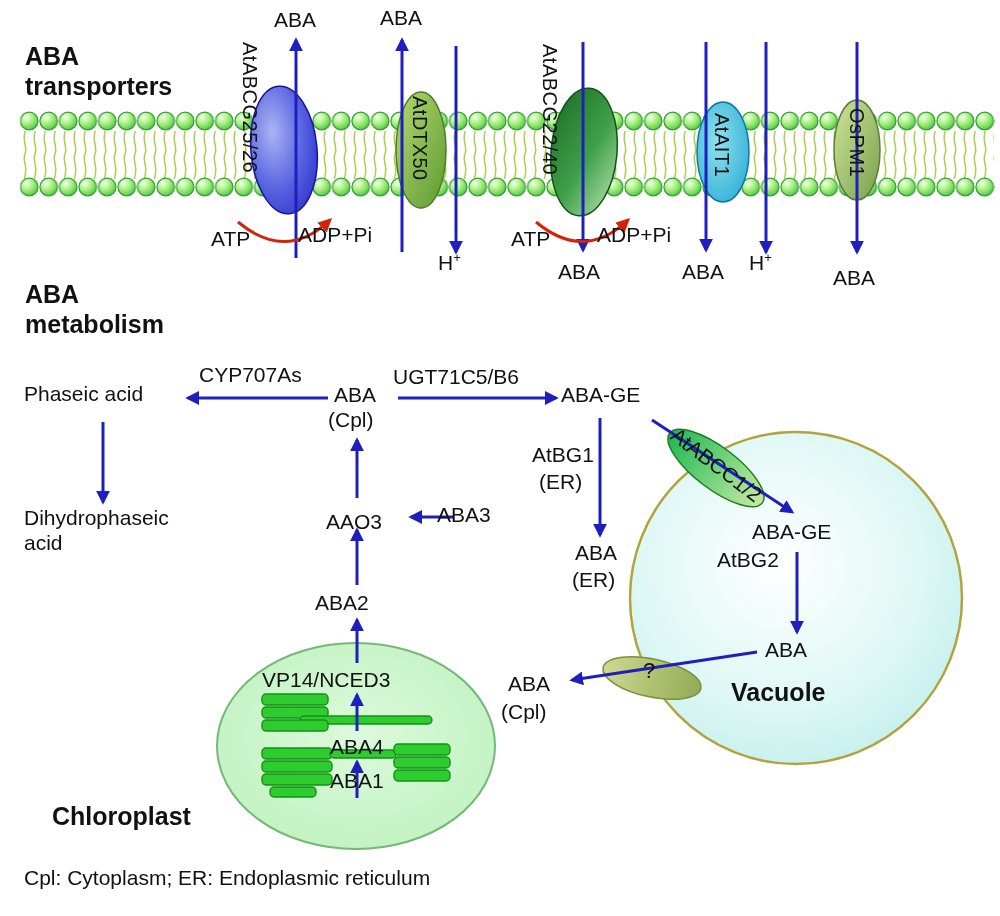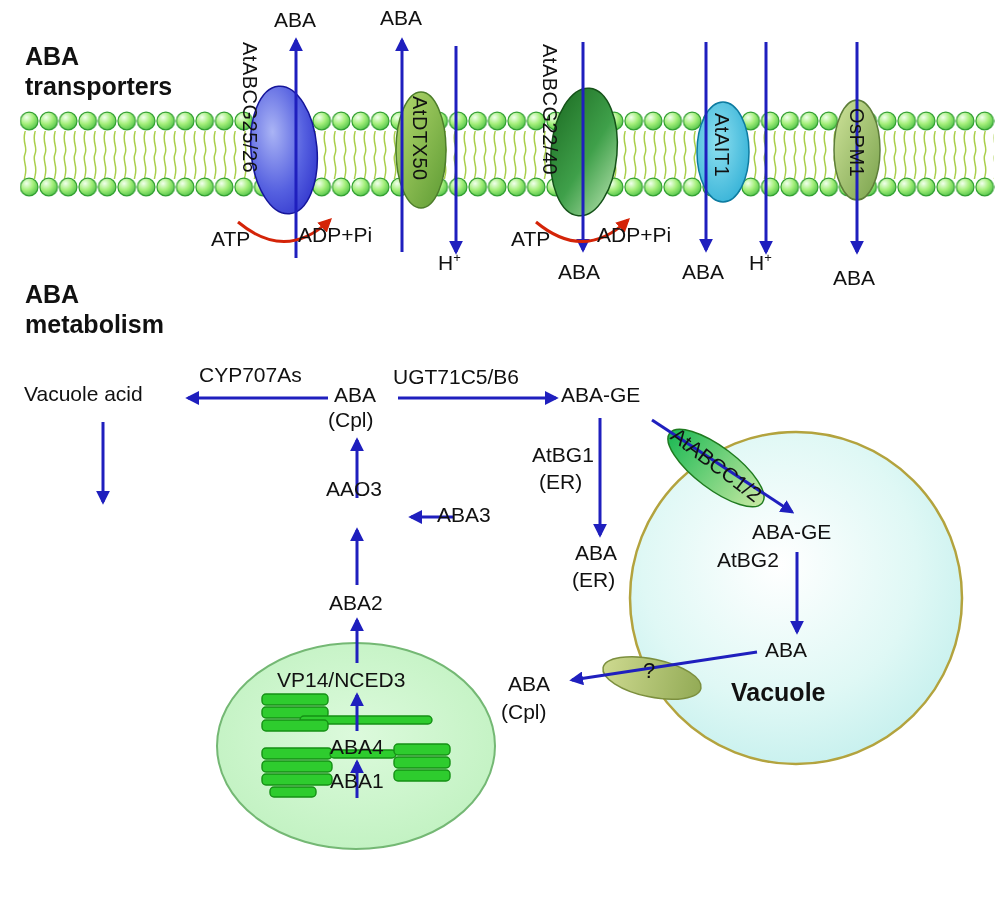--- a/index.html
+++ b/index.html
@@ -169,40 +169,44 @@
   <div class="lbl" style="left:438px;top:250px"><span>H</span><sup class="sup">+</sup></div>
   <div class="lbl" style="left:511px;top:227px">ATP</div>
   <div class="lbl" style="left:597px;top:223px">ADP+Pi</div>
   <div class="lbl" style="left:558px;top:260px">ABA</div>
   <div class="lbl" style="left:682px;top:260px">ABA</div>
   <div class="lbl" style="left:749px;top:250px"><span>H</span><sup class="sup">+</sup></div>
   <div class="lbl" style="left:833px;top:266px">ABA</div>
 
   <div class="lbl bold" style="left:25px;top:280px">ABA
 metabolism</div>
-  <div class="lbl" style="left:24px;top:382px">Vacuole acid</div>
+  <div class="lbl" style="left:24px;top:382px">Phaseic acid</div>
   <div class="lbl" style="left:199px;top:363px">CYP707As</div>
   <div class="lbl" style="left:334px;top:383px">ABA</div>
   <div class="lbl" style="left:328px;top:408px">(Cpl)</div>
   <div class="lbl" style="left:393px;top:365px">UGT71C5/B6</div>
   <div class="lbl" style="left:561px;top:383px">ABA-GE</div>
+  <div class="lbl" style="left:24px;top:506px">Dihydrophaseic
+acid</div>
   <div class="lbl" style="left:532px;top:443px">AtBG1</div>
   <div class="lbl" style="left:539px;top:470px">(ER)</div>
   <div class="lbl" style="left:575px;top:541px">ABA</div>
   <div class="lbl" style="left:572px;top:568px">(ER)</div>
-  <div class="lbl" style="left:326px;top:477px">AAO3</div>
+  <div class="lbl" style="left:326px;top:510px">AAO3</div>
   <div class="lbl" style="left:437px;top:503px">ABA3</div>
-  <div class="lbl" style="left:329px;top:591px">ABA2</div>
-  <div class="lbl" style="left:277px;top:668px">VP14/NCED3</div>
+  <div class="lbl" style="left:315px;top:591px">ABA2</div>
+  <div class="lbl" style="left:262px;top:668px">VP14/NCED3</div>
   <div class="lbl" style="left:330px;top:735px">ABA4</div>
   <div class="lbl" style="left:330px;top:769px">ABA1</div>
+  <div class="lbl bold" style="left:52px;top:802px">Chloroplast</div>
 
   <div class="lbl rot38" style="left:660px;top:453px">AtABCC1/2</div>
   <div class="lbl" style="left:752px;top:520px">ABA-GE</div>
   <div class="lbl" style="left:717px;top:548px">AtBG2</div>
   <div class="lbl" style="left:765px;top:638px">ABA</div>
   <div class="lbl bold" style="left:731px;top:678px">Vacuole</div>
   <div class="lbl qmark" style="left:643px;top:658px">?</div>
   <div class="lbl" style="left:508px;top:672px">ABA</div>
   <div class="lbl" style="left:501px;top:700px">(Cpl)</div>
 
+  <div class="lbl" style="left:24px;top:866px">Cpl: Cytoplasm; ER: Endoplasmic reticulum</div>
 
 </div>
 
 </body></html>

